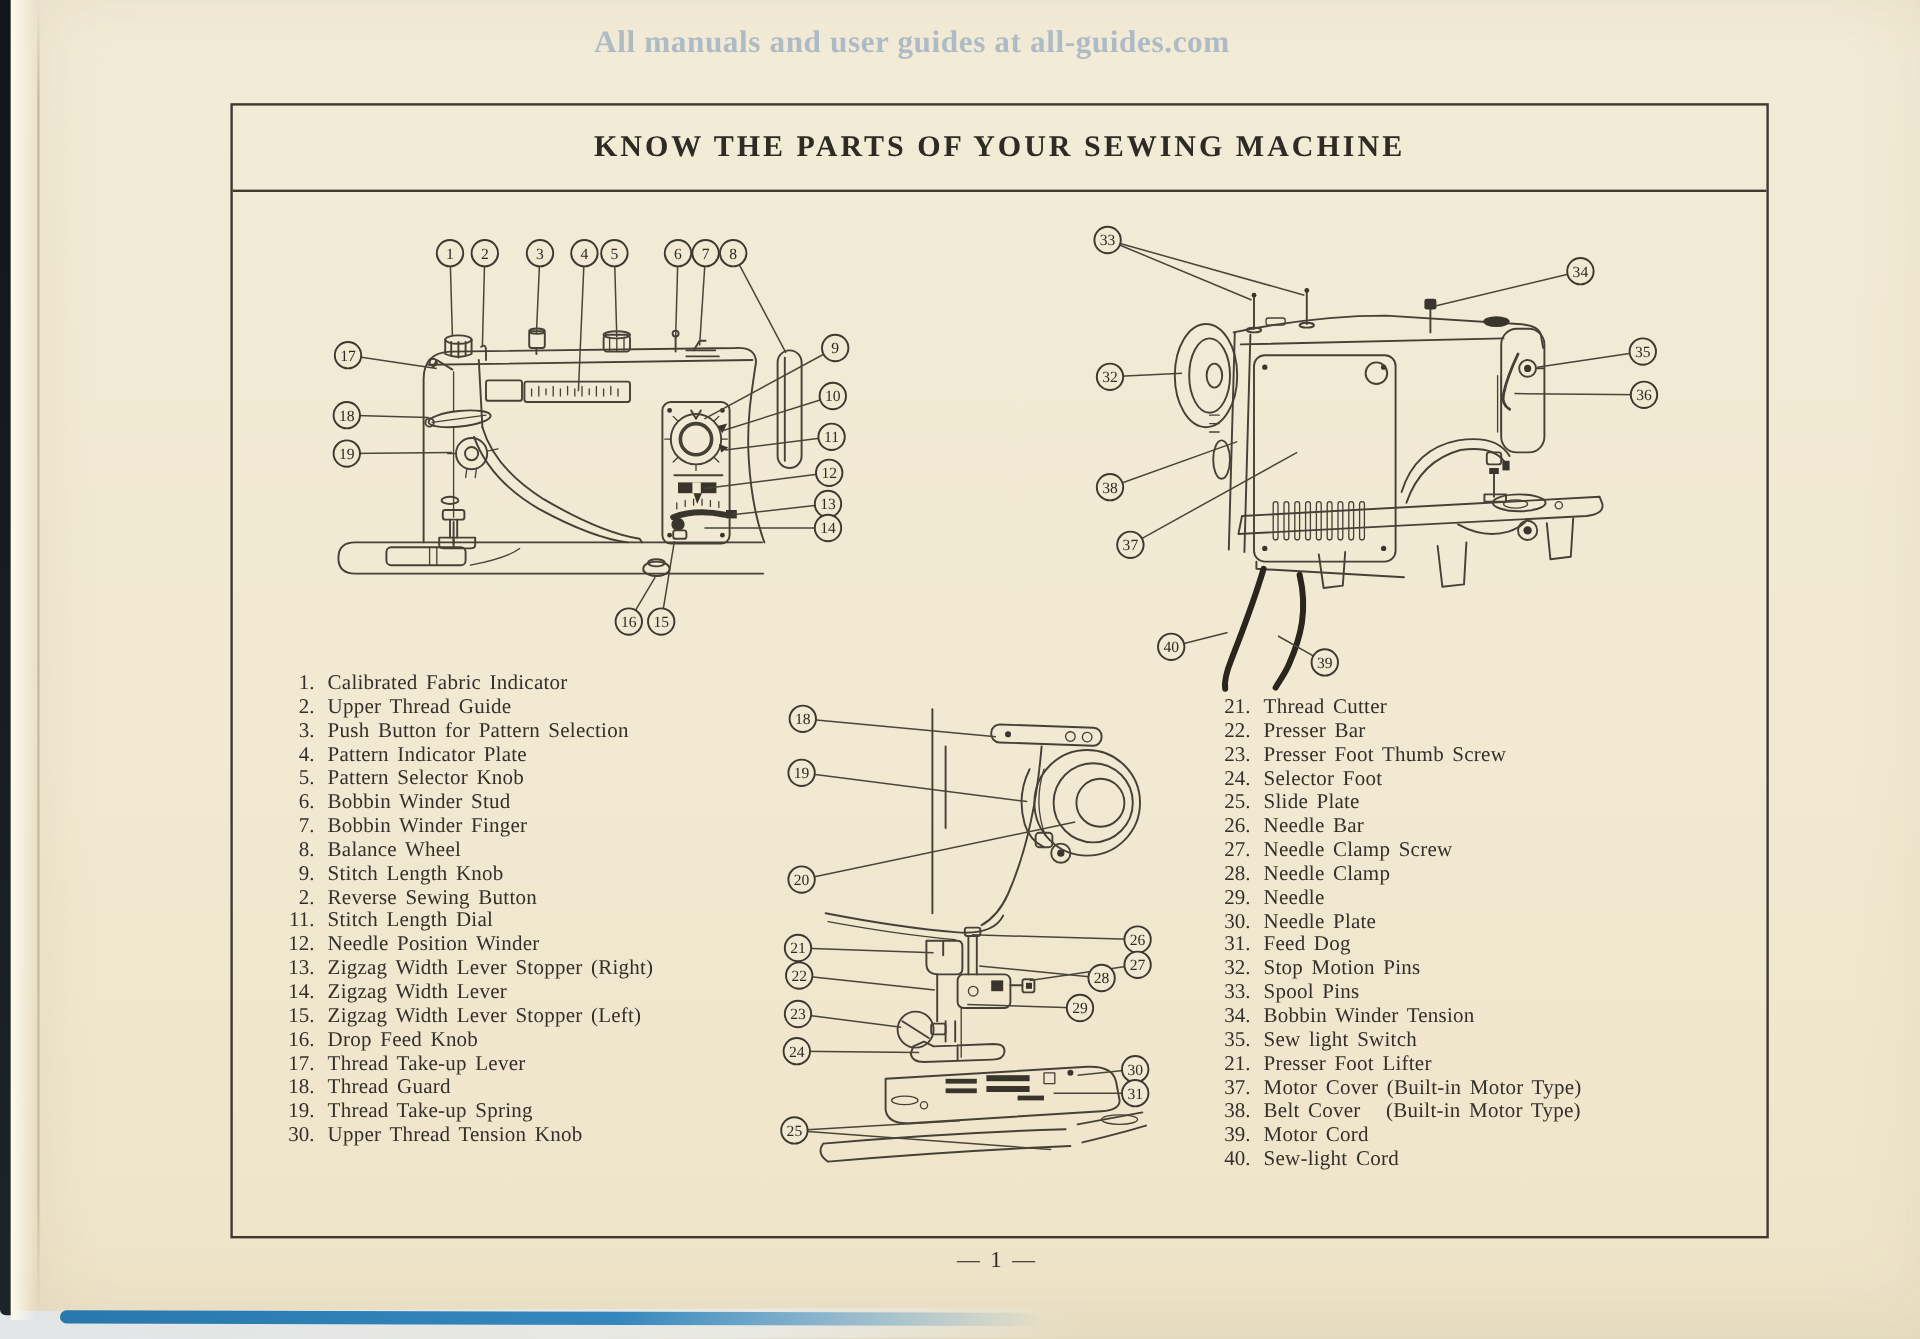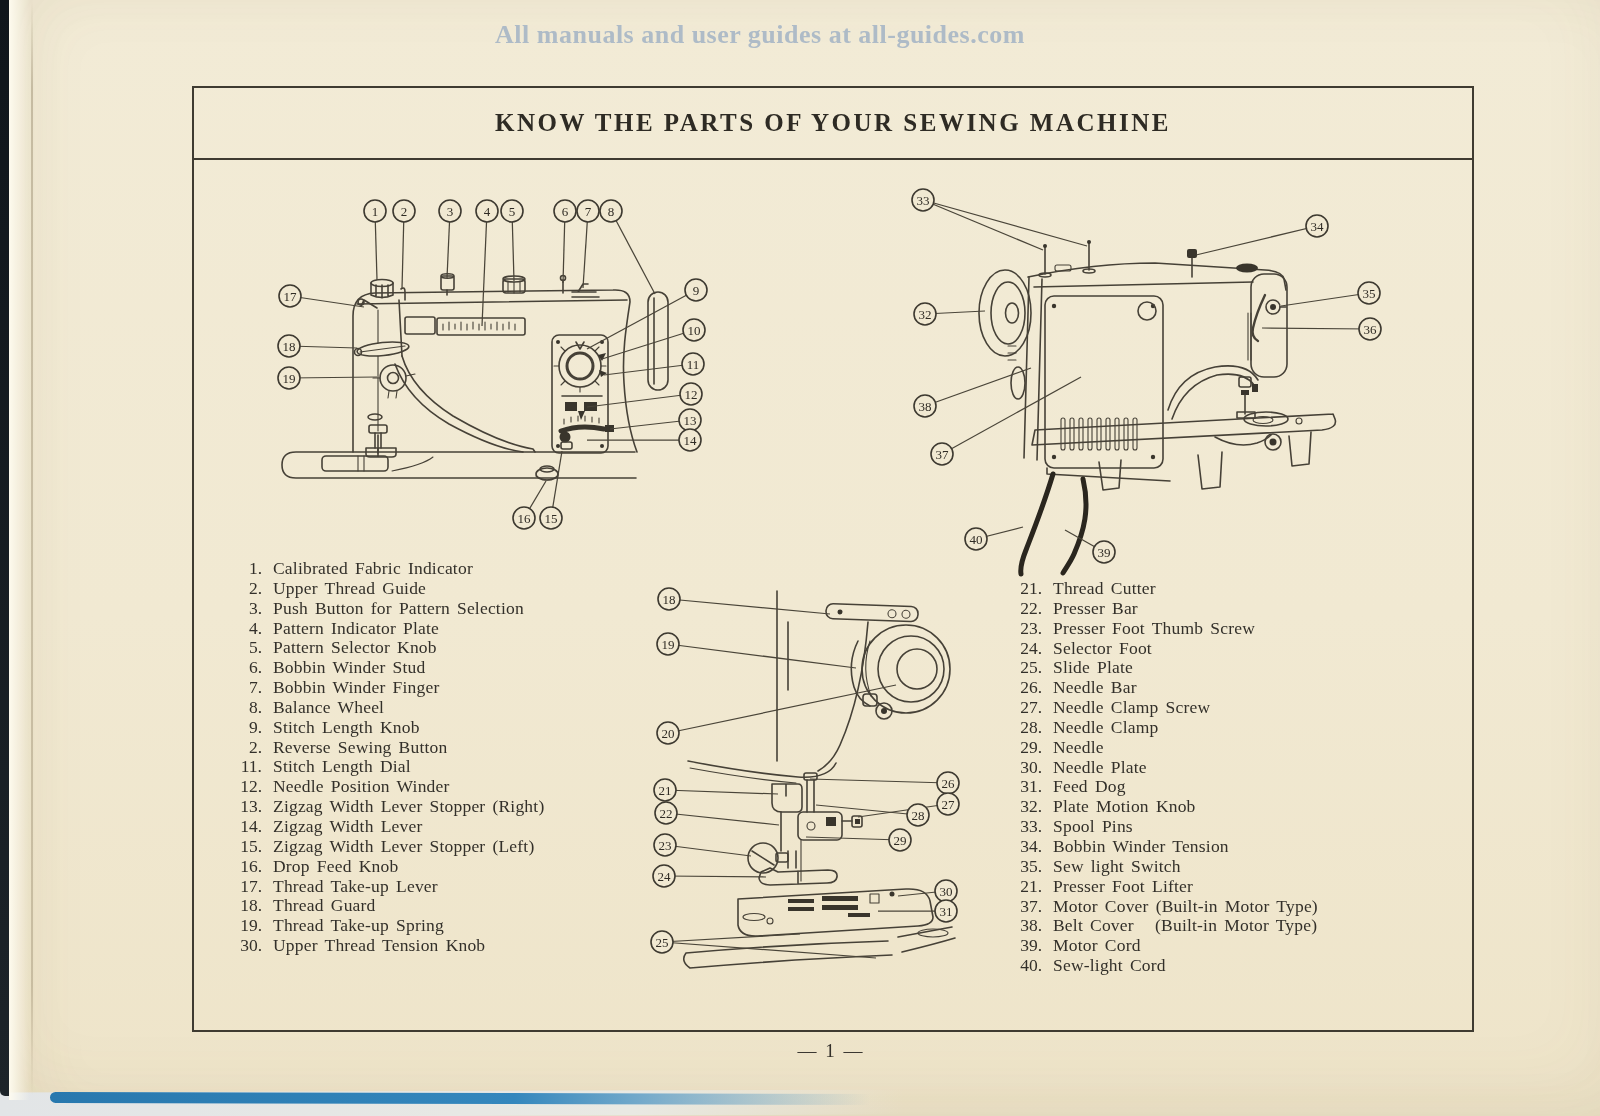--- a/index.html
+++ b/index.html
@@ -586,21 +586,21 @@
       <li>
         <span class="pnum">30.</span>
         <span class="plabel">Needle Plate</span>
       </li>
       <li>
         <span class="pnum">31.</span>
         <span class="plabel">Feed Dog</span>
       </li>
       <li>
         <span class="pnum">32.</span>
-        <span class="plabel">Plate Motion Knob</span>
+        <span class="plabel">Stop Motion Pins</span>
       </li>
       <li>
         <span class="pnum">33.</span>
         <span class="plabel">Spool Pins</span>
       </li>
       <li>
         <span class="pnum">34.</span>
         <span class="plabel">Bobbin Winder Tension</span>
       </li>
       <li>

